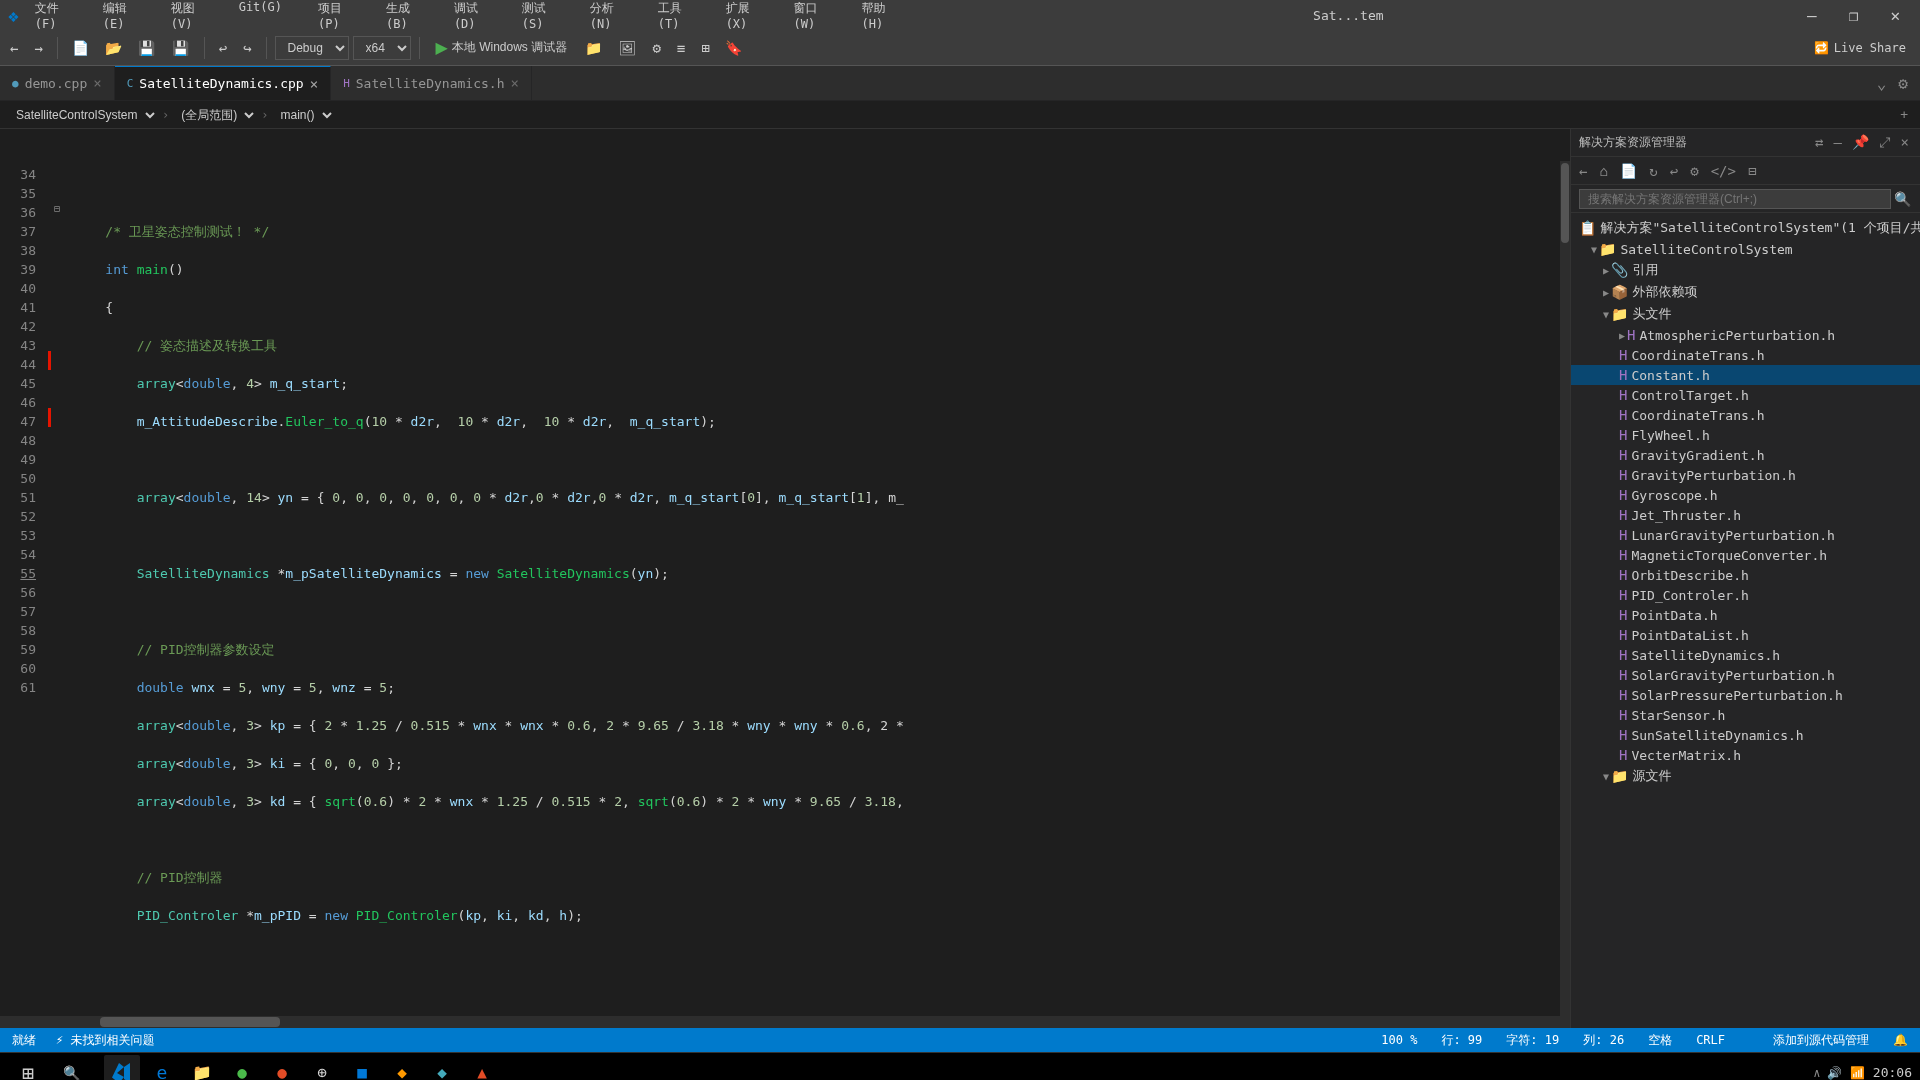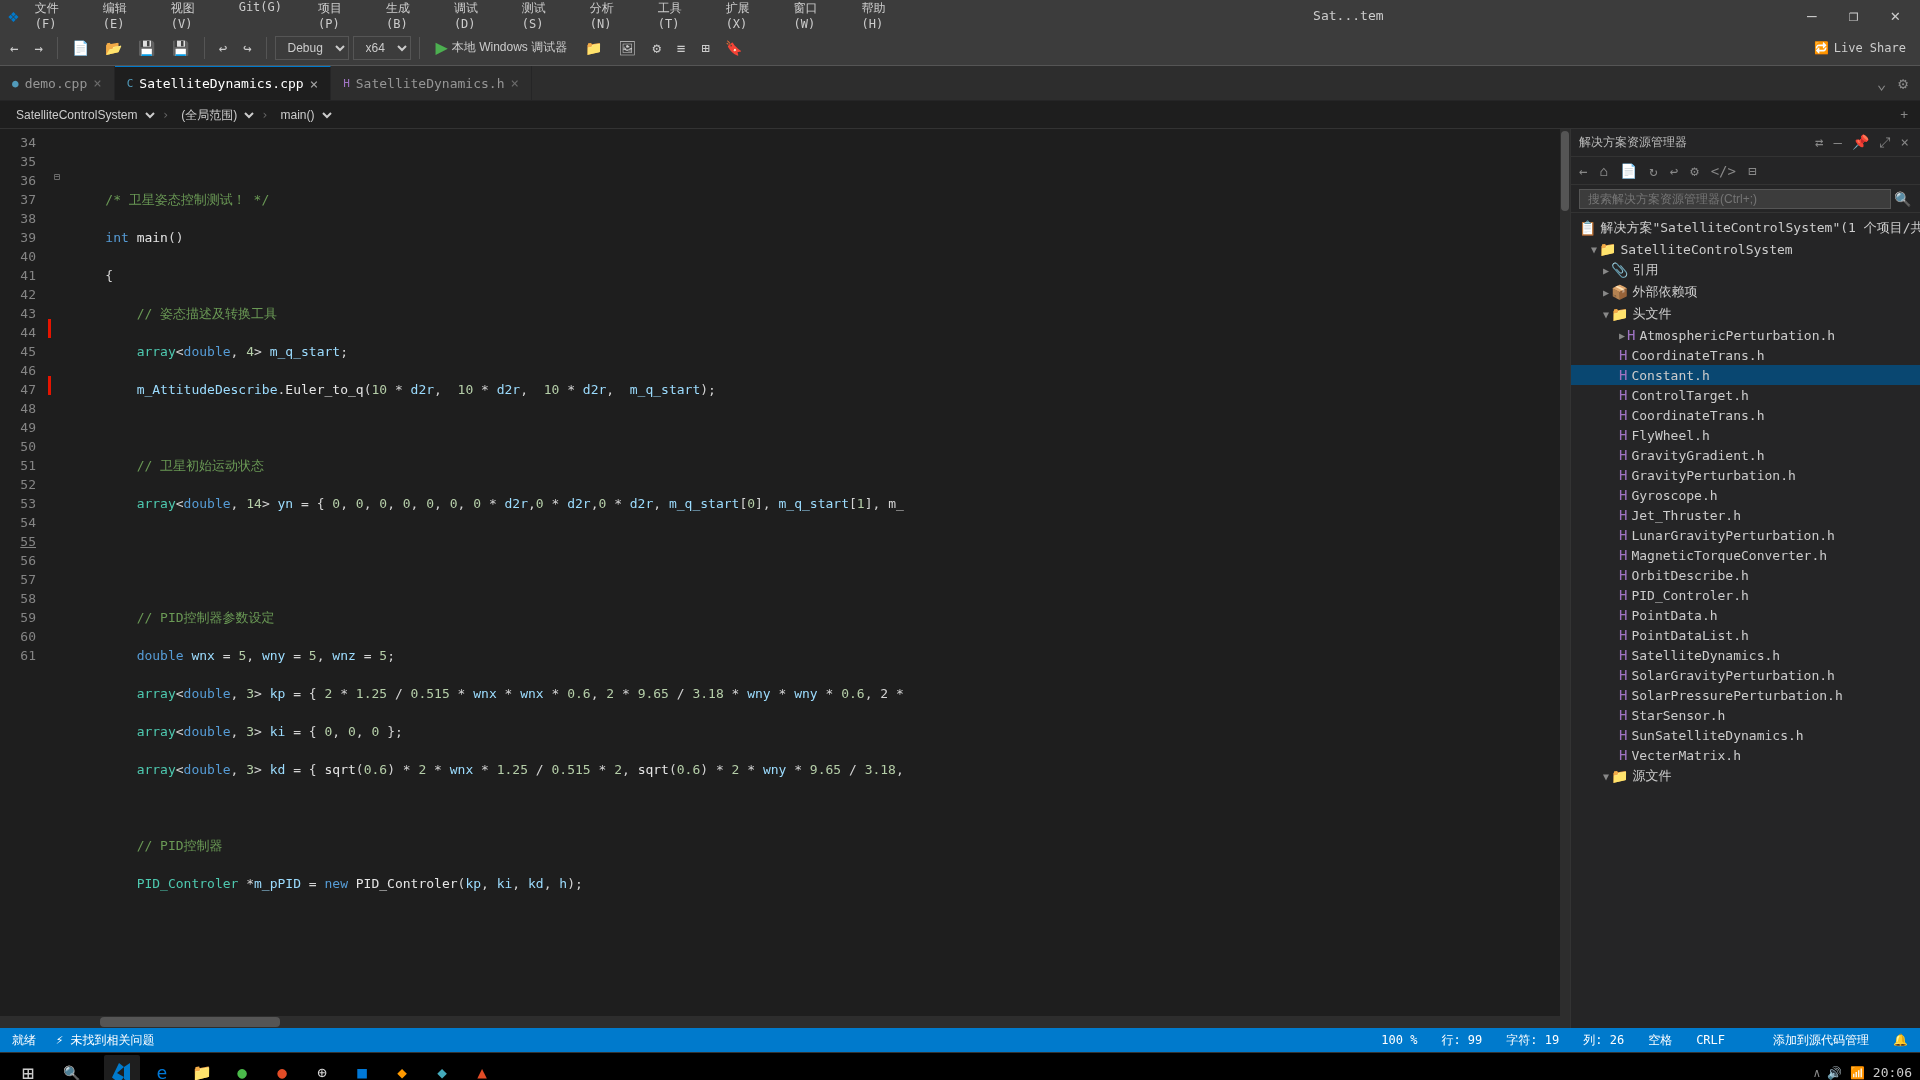--- a/index.html
+++ b/index.html
@@ -34,21 +34,21 @@
 
     
     #breadcrumb { height: 28px; background: #1e1e1e; display: flex; align-items: center; padding: 0 8px; border-bottom: 1px solid #333; gap: 4px; }
     .bc-select { background: #1e1e1e; border: none; color: #ccc; font-size: 12px; cursor: pointer; padding: 2px 4px; }
     .bc-arrow { color: #666; font-size: 12px; }
 
     
     #main { display: flex; height: calc(1080px - 30px - 36px - 35px - 28px - 28px - 24px); }
 
     
-    #editor { flex: 1; background: #1e1e1e; overflow: hidden; display: flex; flex-direction: column; }
+    #editor { flex: 1; background: #1e1e1e; overflow: hidden; display: flex; flex-direction: column; margin-top: 32px; }
     #code-area { flex: 1; display: flex; overflow: hidden; }
     #line-numbers { width: 48px; background: #1e1e1e; color: #858585; font-size: 13px; padding: 4px 0; text-align: right; padding-right: 12px; user-select: none; line-height: 19px; overflow: hidden; }
     #code-content { flex: 1; padding: 4px 8px; font-size: 13px; line-height: 19px; overflow: hidden; white-space: pre; font-family: 'Consolas', monospace; }
     .scrollbar-v { width: 10px; background: #2d2d2d; }
     .scrollbar-thumb { width: 8px; height: 80px; background: #555; margin: 2px auto; border-radius: 4px; }
 
     
     #solution-explorer { width: 350px; background: #252526; border-left: 1px solid #333; display: flex; flex-direction: column; }
     #se-header { height: 28px; background: #252526; display: flex; align-items: center; padding: 0 8px; font-size: 12px; color: #bbb; border-bottom: 1px solid #333; }
     #se-header .se-title { flex: 1; }
@@ -77,21 +77,21 @@
     
     #taskbar { height: 40px; background: #000; display: flex; align-items: center; padding: 0 8px; gap: 4px; border-top: 1px solid #333; }
     .taskbar-btn { padding: 4px 8px; cursor: pointer; color: #ccc; font-size: 18px; display: flex; align-items: center; justify-content: center; width: 40px; height: 36px; }
     .taskbar-right { margin-left: auto; display: flex; align-items: center; gap: 8px; color: #ccc; font-size: 12px; }
     .taskbar-apps { display: flex; align-items: center; gap: 4px; margin-left: 8px; }
     .taskbar-app { width: 36px; height: 36px; display: flex; align-items: center; justify-content: center; cursor: pointer; border-radius: 2px; }
 
     
     .kw { color: #569cd6; }
     .cm { color: #6a9955; }
-    .fn { color: #e5e5e5; }
+    .fn { color: #22c55e; }
     .num { color: #b5cea8; }
     .cls { color: #4ec9b0; }
     .var { color: #9cdcfe; }
     .op { color: #d4d4d4; }
     .pun { color: #d4d4d4; }
 
     .line { display: block; height: 19px; line-height: 19px; }
 
     #horizontal-scroll { height: 12px; background: #2d2d2d; }
     .h-scroll-track { height: 12px; background: #2d2d2d; flex: 1; }
@@ -255,23 +255,23 @@
 
       <div id="code-content">
 <span class="line"></span>
 <span class="line">    <span class="cm">/* 卫星姿态控制测试！ */</span></span>
 <span class="line">    <span class="kw">int</span> <span class="fn">main</span><span class="pun">()</span></span>
 <span class="line">    <span class="pun">{</span></span>
 <span class="line">        <span class="cm">// 姿态描述及转换工具</span></span>
 <span class="line">        <span class="cls">array</span><span class="pun">&lt;</span><span class="kw">double</span><span class="pun">,</span> <span class="num">4</span><span class="pun">&gt;</span> <span class="var">m_q_start</span><span class="pun">;</span></span>
 <span class="line">        <span class="var">m_AttitudeDescribe</span><span class="pun">.</span><span class="fn">Euler_to_q</span><span class="pun">(</span><span class="num">10</span> <span class="op">*</span> <span class="var">d2r</span><span class="pun">,</span>  <span class="num">10</span> <span class="op">*</span> <span class="var">d2r</span><span class="pun">,</span>  <span class="num">10</span> <span class="op">*</span> <span class="var">d2r</span><span class="pun">,</span>  <span class="var">m_q_start</span><span class="pun">);</span></span>
 <span class="line"></span>
-<span class="line">        <span class="cm">// 卫星初始运动状态</span></span>
 <span class="line">        <span class="cls">array</span><span class="pun">&lt;</span><span class="kw">double</span><span class="pun">,</span> <span class="num">14</span><span class="pun">&gt;</span> <span class="var">yn</span> <span class="op">=</span> <span class="pun">{</span> <span class="num">0</span><span class="pun">,</span> <span class="num">0</span><span class="pun">,</span> <span class="num">0</span><span class="pun">,</span> <span class="num">0</span><span class="pun">,</span> <span class="num">0</span><span class="pun">,</span> <span class="num">0</span><span class="pun">,</span> <span class="num">0</span> <span class="op">*</span> <span class="var">d2r</span><span class="pun">,</span><span class="num">0</span> <span class="op">*</span> <span class="var">d2r</span><span class="pun">,</span><span class="num">0</span> <span class="op">*</span> <span class="var">d2r</span><span class="pun">,</span> <span class="var">m_q_start</span><span class="pun">[</span><span class="num">0</span><span class="pun">],</span> <span class="var">m_q_start</span><span class="pun">[</span><span class="num">1</span><span class="pun">],</span> <span style="color:#d4d4d4;">m_</span></span>
 <span class="line"></span>
+<span class="line">        <span class="cls">SatelliteDynamics</span> <span class="op">*</span><span class="var">m_pSatelliteDynamics</span> <span class="op">=</span> <span class="kw">new</span> <span class="fn">SatelliteDynamics</span><span class="pun">(</span><span class="var">yn</span><span class="pun">);</span></span>
 <span class="line"></span>
 <span class="line">        <span class="cm">// PID控制器参数设定</span></span>
 <span class="line">        <span class="kw">double</span> <span class="var">wnx</span> <span class="op">=</span> <span class="num">5</span><span class="pun">,</span> <span class="var">wny</span> <span class="op">=</span> <span class="num">5</span><span class="pun">,</span> <span class="var">wnz</span> <span class="op">=</span> <span class="num">5</span><span class="pun">;</span></span>
 <span class="line">        <span class="cls">array</span><span class="pun">&lt;</span><span class="kw">double</span><span class="pun">,</span> <span class="num">3</span><span class="pun">&gt;</span> <span class="var">kp</span> <span class="op">=</span> <span class="pun">{</span> <span class="num">2</span> <span class="op">*</span> <span class="num">1.25</span> <span class="op">/</span> <span class="num">0.515</span> <span class="op">*</span> <span class="var">wnx</span> <span class="op">*</span> <span class="var">wnx</span> <span class="op">*</span> <span class="num">0.6</span><span class="pun">,</span> <span class="num">2</span> <span class="op">*</span> <span class="num">9.65</span> <span class="op">/</span> <span class="num">3.18</span> <span class="op">*</span> <span class="var">wny</span> <span class="op">*</span> <span class="var">wny</span> <span class="op">*</span> <span class="num">0.6</span><span class="pun">,</span> <span style="color:#d4d4d4;">2 *</span></span>
 <span class="line">        <span class="cls">array</span><span class="pun">&lt;</span><span class="kw">double</span><span class="pun">,</span> <span class="num">3</span><span class="pun">&gt;</span> <span class="var">ki</span> <span class="op">=</span> <span class="pun">{</span> <span class="num">0</span><span class="pun">,</span> <span class="num">0</span><span class="pun">,</span> <span class="num">0</span> <span class="pun">};</span></span>
 <span class="line">        <span class="cls">array</span><span class="pun">&lt;</span><span class="kw">double</span><span class="pun">,</span> <span class="num">3</span><span class="pun">&gt;</span> <span class="var">kd</span> <span class="op">=</span> <span class="pun">{</span> <span class="fn">sqrt</span><span class="pun">(</span><span class="num">0.6</span><span class="pun">)</span> <span class="op">*</span> <span class="num">2</span> <span class="op">*</span> <span class="var">wnx</span> <span class="op">*</span> <span class="num">1.25</span> <span class="op">/</span> <span class="num">0.515</span> <span class="op">*</span> <span class="num">2</span><span class="pun">,</span> <span class="fn">sqrt</span><span class="pun">(</span><span class="num">0.6</span><span class="pun">)</span> <span class="op">*</span> <span class="num">2</span> <span class="op">*</span> <span class="var">wny</span> <span class="op">*</span> <span class="num">9.65</span> <span class="op">/</span> <span class="num">3.18</span><span class="pun">,</span></span>
 <span class="line"></span>
 <span class="line">        <span class="cm">// PID控制器</span></span>
 <span class="line">        <span class="cls">PID_Controler</span> <span class="op">*</span><span class="var">m_pPID</span> <span class="op">=</span> <span class="kw">new</span> <span class="fn">PID_Controler</span><span class="pun">(</span><span class="var">kp</span><span class="pun">,</span> <span class="var">ki</span><span class="pun">,</span> <span class="var">kd</span><span class="pun">,</span> <span class="var">h</span><span class="pun">);</span></span>
 

